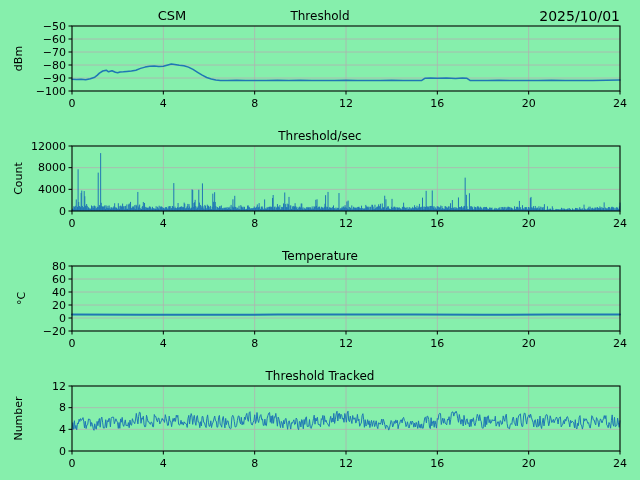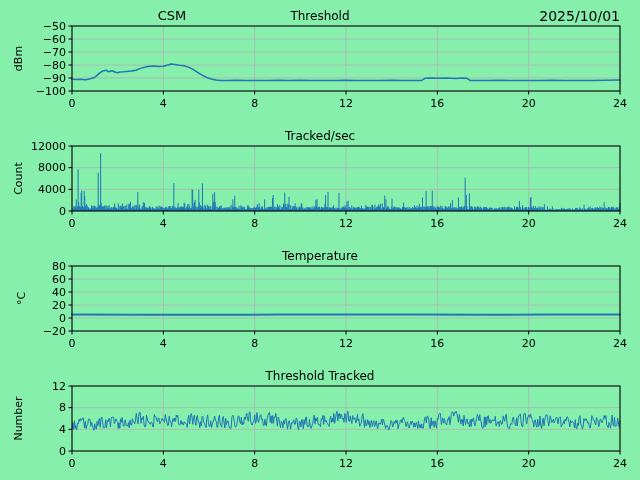--- a/index.html
+++ b/index.html
@@ -70,21 +70,21 @@
         <text x="437.3333333333333" y="99" text-anchor="middle" font-size="11" fill="#000">16</text>
         <line x1="528.6666666666667" x2="528.6666666666667" y1="83" y2="86.5" stroke="#000" stroke-width="1"></line>
         <text x="528.6666666666667" y="99" text-anchor="middle" font-size="11" fill="#000">20</text>
         <line x1="620" x2="620" y1="83" y2="86.5" stroke="#000" stroke-width="1"></line>
         <text x="620" y="99" text-anchor="middle" font-size="11" fill="#000">24</text>
         <text x="22" y="50.5" text-anchor="middle" font-size="11" fill="#000" transform="rotate(-90 22 50.5)">dBm</text>
       </svg>
   </div>
 
   <div class="panel" style="top:128px;height:110px;">
-    <div class="panel-title">Tracked/sec</div>
+    <div class="panel-title">Threshold/sec</div>
     <svg class="plotsvg" id="svg1" width="640" height="110">
         <line x1="72" x2="620" y1="61.333333333333336" y2="61.333333333333336" stroke="#b0b0b0" stroke-width="0.8"></line>
         <line x1="72" x2="620" y1="39.66666666666667" y2="39.66666666666667" stroke="#b0b0b0" stroke-width="0.8"></line>
         <line x1="163.33333333333331" x2="163.33333333333331" y1="18" y2="83" stroke="#b0b0b0" stroke-width="0.8"></line>
         <line x1="254.66666666666666" x2="254.66666666666666" y1="18" y2="83" stroke="#b0b0b0" stroke-width="0.8"></line>
         <line x1="346" x2="346" y1="18" y2="83" stroke="#b0b0b0" stroke-width="0.8"></line>
         <line x1="437.3333333333333" x2="437.3333333333333" y1="18" y2="83" stroke="#b0b0b0" stroke-width="0.8"></line>
         <line x1="528.6666666666667" x2="528.6666666666667" y1="18" y2="83" stroke="#b0b0b0" stroke-width="0.8"></line>
         <g>
           <line x1="72" x2="72" y1="83" y2="81.45275313371046" stroke="#1f77b4" stroke-width="1"></line>

